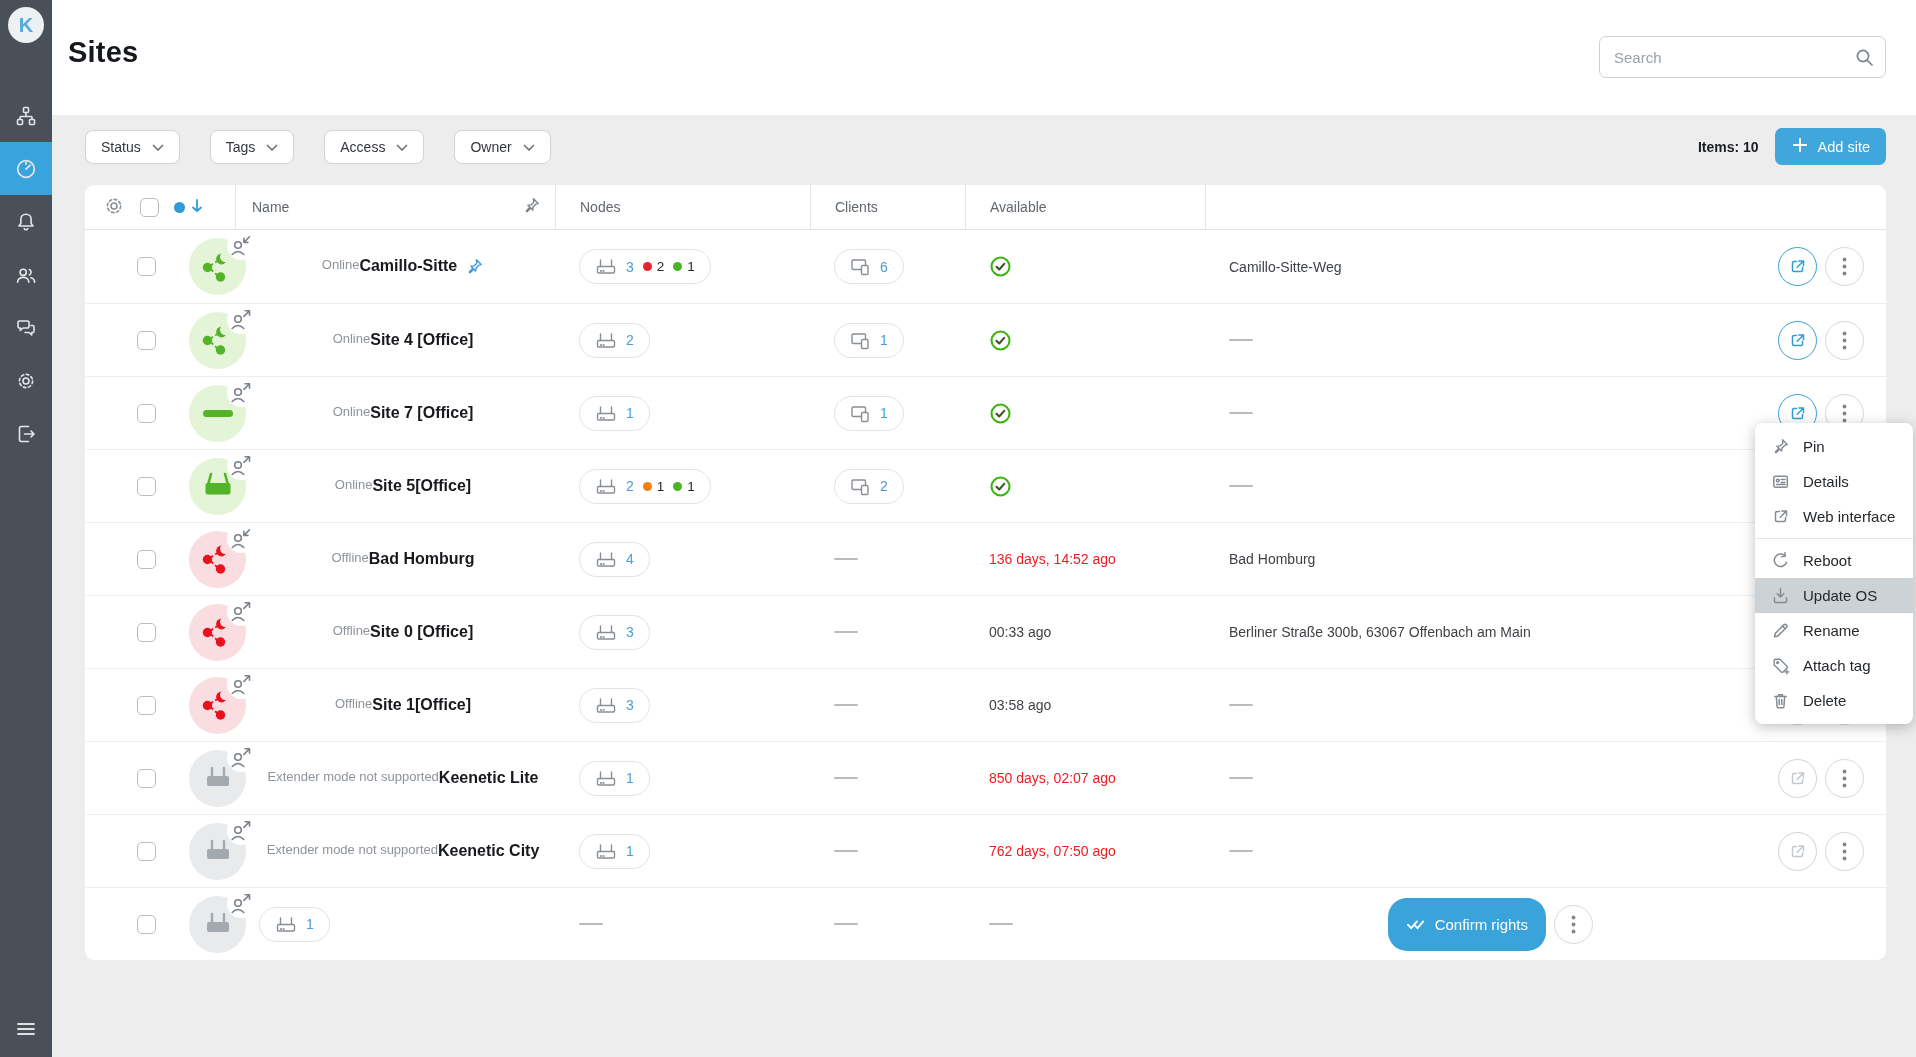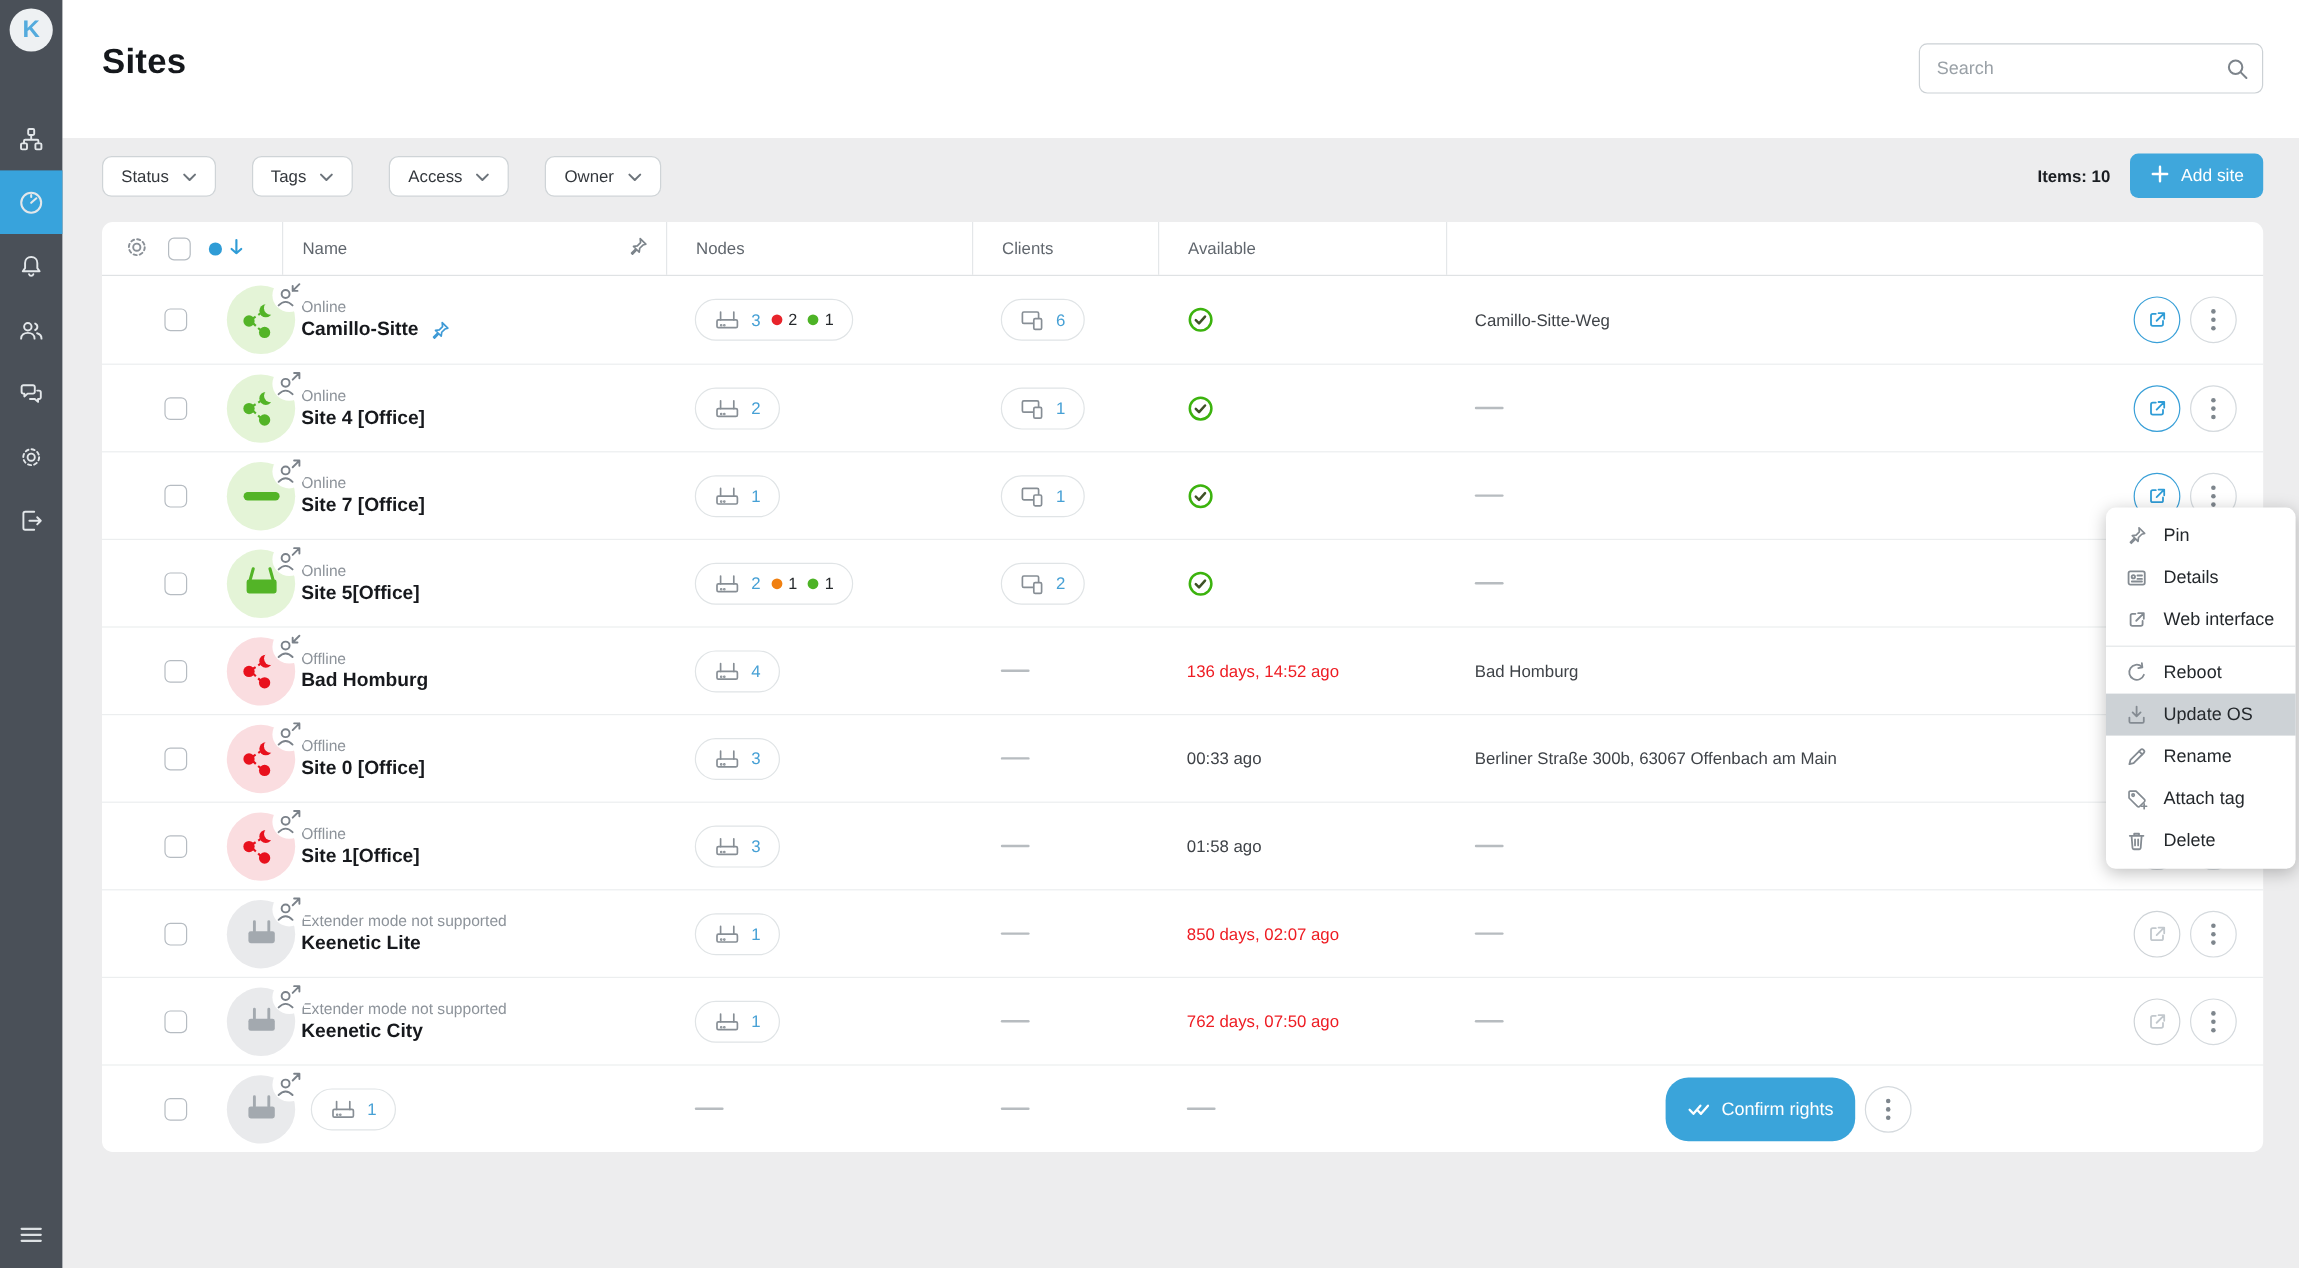--- a/index.html
+++ b/index.html
@@ -12,21 +12,21 @@
     background:#eef1f3; display:flex; align-items:center; justify-content:center;
     color:#54abdd; font-weight:bold; font-size:20px; }
   .side-nav { position:absolute; top:89px; left:0; width:52px; }
   .side-item { width:52px; height:53px; display:flex; align-items:center; justify-content:center; cursor:pointer; }
   .side-item.active { background:#38a3dc; }
   .side-item svg { stroke:#e3e7ea; }
   .hamburger { position:absolute; bottom:8px; left:0; width:52px; height:40px; display:flex; align-items:center; justify-content:center; }
 
   
   .topbar { position:absolute; left:52px; top:0; width:1864px; height:115px; background:#fff; }
-  .page-title { position:absolute; left:33px; top:36px; font-size:29px; font-weight:bold; color:#15181c; letter-spacing:.2px; }
+  .page-title { position:absolute; left:16px; top:36px; font-size:29px; font-weight:bold; color:#15181c; letter-spacing:.2px; }
   .searchbox { position:absolute; right:30px; top:36px; width:287px; height:42px; }
   .searchbox input { width:100%; height:100%; border:1px solid #ccd1d5; border-radius:7px;
     padding:0 42px 0 14px; font-size:15px; color:#2f3337; outline:none; font-family:inherit; }
   .searchbox input::placeholder { color:#9aa1a7; }
   .searchbox .s-icon { position:absolute; right:12px; top:11px; }
 
   
   .content { position:absolute; left:52px; top:115px; width:1864px; height:942px; background:#ededee; }
   .filterbar { position:absolute; left:0; top:0; width:100%; height:63px; display:flex; align-items:center; padding:0 30px 0 33px; }
   .filter-btn { height:34px; background:#fff; border:1px solid #cfd4d7; border-radius:8px;
@@ -47,21 +47,21 @@
   .th.name { padding:0 14px 0 16px; justify-content:space-between; }
   .th.pad { padding-left:24px; }
   .sortgrp { display:flex; align-items:center; gap:6px; }
   .sortdot { width:11px; height:11px; border-radius:50%; background:#2f9cd6; }
 
   .trow { display:grid; grid-template-columns:150px 320px 255px 155px 240px 410px 1fr;
     height:73px; border-top:1px solid #eceeef; align-items:center; }
   .trow:first-of-type { border-top:none; }
   .cell { display:flex; align-items:center; }
   .c-ctrl { padding-left:52px; }
-  .c-name { flex-direction:column; align-items:flex-start; justify-content:center; padding-left:16px; }
+  .c-name { align-items:flex-start; justify-content:center; padding-left:16px; }
   .c-pad { padding-left:24px; }
   .c-act { justify-content:flex-end; padding-right:22px; gap:8px; }
 
   .cb { width:19px; height:19px; border:1.5px solid #b6bcc2; border-radius:5px; background:#fff; flex:0 0 auto; cursor:pointer; }
 
   .avatar { position:relative; width:57px; height:57px; margin-left:33px; flex:0 0 auto; }
   .av-circle { width:57px; height:57px; border-radius:50%; display:flex; align-items:center; justify-content:center; }
   .badge { position:absolute; top:-6px; right:-9px; width:28px; height:28px; border-radius:50%; background:#fff;
     display:flex; align-items:center; justify-content:center; }
 
@@ -816,21 +816,21 @@
                   </g>
                 </svg>
               </span>
     <span class="num">3</span>
             </span>
           </div>
     <div class="cell c-pad">
             <span class="dash"></span>
           </div>
     <div class="cell c-pad">
-            <span class="avail-txt">01:58 ago</span>
+            <span class="avail-txt">03:58 ago</span>
           </div>
     <div class="cell c-pad">
             <span class="dash"></span>
           </div>
     <div class="cell c-act">
             <span class="circle-btn web-off">
               <svg width="19" height="19" viewBox="0 0 19 19" fill="none" stroke-linecap="round" stroke-linejoin="round">
                 <g stroke="#c2c8cd" stroke-width="1.5">
                   <path d="M8.5 4.5H6A1.5 1.5 0 0 0 4.5 6v7A1.5 1.5 0 0 0 6 14.5h7a1.5 1.5 0 0 0 1.5-1.5v-2.5"></path>
                   <path d="M10.8 4h4.7v4.7M15.2 4.3l-6 6"></path>

